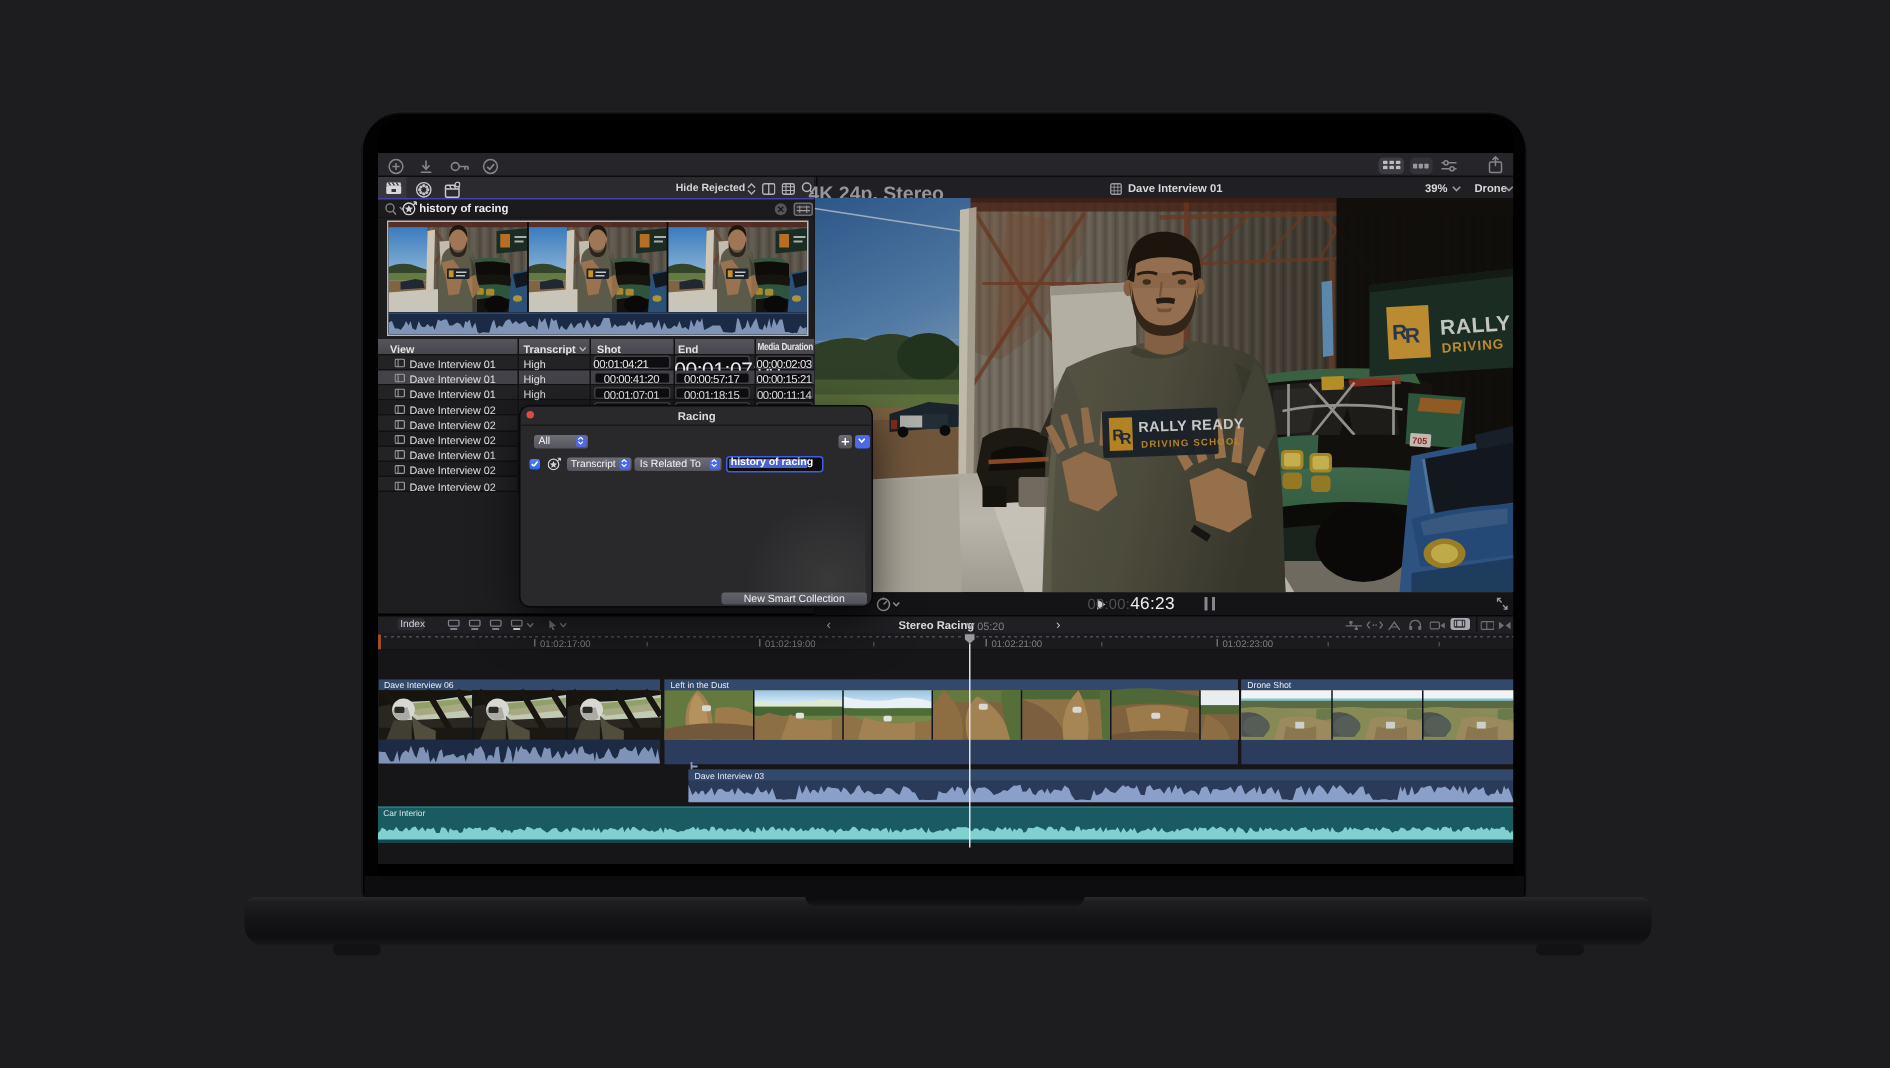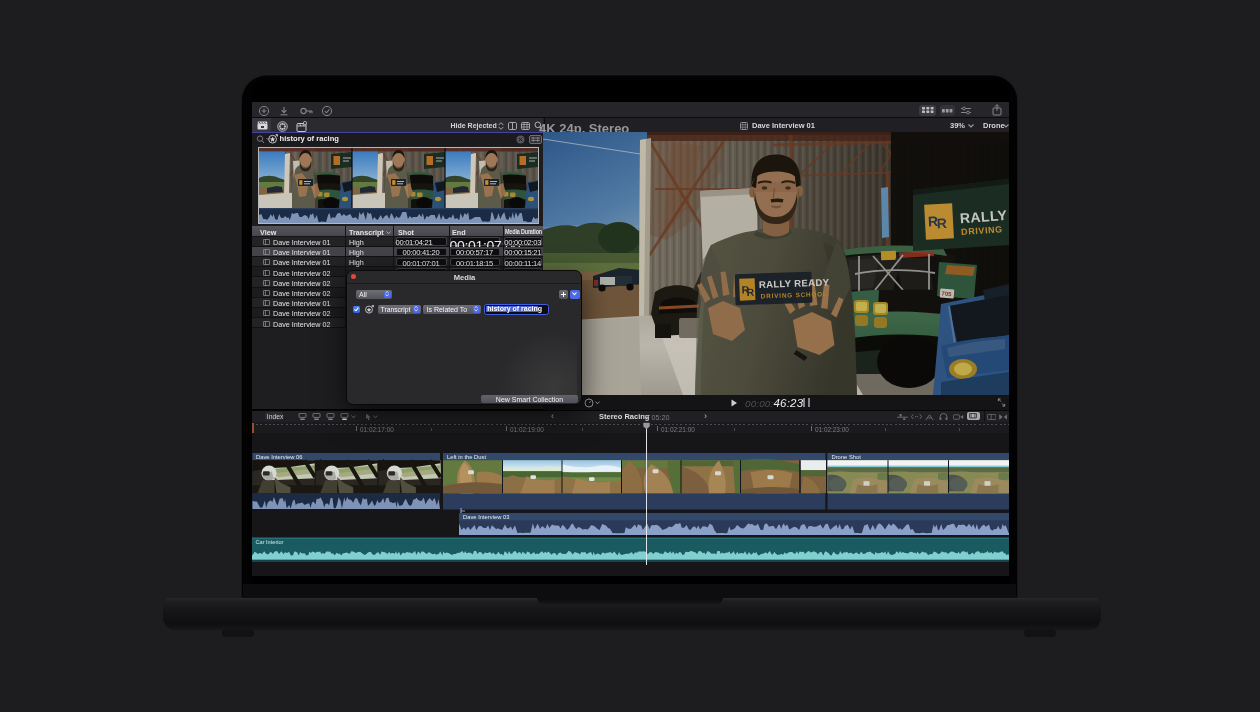--- a/index.html
+++ b/index.html
@@ -458,21 +458,21 @@
       </svg></div>
     <div class="a" style="left:291px;top:315px;width:466px;height:15px;background:#141417;"></div>
     <svg class="a" style="left:332px;top:317.5px;" width="16" height="10" viewBox="0 0 16 10" xmlns="http://www.w3.org/2000/svg">
       <circle cx="5" cy="5" r="4" fill="none" stroke="#9a9a9e" stroke-width="1"></circle>
       <path d="M5 5 7.2 2.8M5 0.4v1.2" stroke="#9a9a9e" stroke-width="0.9"></path>
       <path d="M11.5 3.6 13.5 5.8 15.5 3.6" fill="none" stroke="#9a9a9e" stroke-width="1"></path>
     </svg>
     <svg class="a" style="left:478.5px;top:318.5px;" width="6.5" height="8" viewBox="0 0 6.5 8" xmlns="http://www.w3.org/2000/svg">
       <path d="M0.5 0.5 6 4 0.5 7.5z" fill="#cfcfd2"></path>
     </svg>
-    <div class="tx" style="left:493px;top:317.2px;font-size:9.8px;color:#4f4f54;letter-spacing:0.2px;font-style:italic;">00:00:<span style="font-size:11.5px;color:#eeeef0;">46:23</span></div>
+    <div class="tx" style="left:473px;top:317.2px;font-size:9.8px;color:#4f4f54;letter-spacing:0.2px;">00:00:<span style="font-size:11.5px;color:#eeeef0;">46:23</span></div>
     <div class="a" style="left:551px;top:317.5px;width:2.4px;height:9px;background:#85858b;"></div>
     <div class="a" style="left:555.5px;top:317.5px;width:2.4px;height:9px;background:#85858b;"></div>
     <svg class="a" style="left:745px;top:317.5px;" width="9" height="9" viewBox="0 0 9 10" xmlns="http://www.w3.org/2000/svg">
       <path d="M1 3.5V1h2.5M8 6.5V9h-2.5M1 1l3 3M8 9 5 6" stroke="#9a9a9e" stroke-width="1" fill="none"></path>
     </svg>
     <div class="a" style="left:0;top:330px;width:757px;height:12px;background:#202024;border-top:1px solid #060607;box-sizing:border-box;"></div>
     <div class="a" style="left:12.5px;top:331.8px;width:18px;height:8.6px;background:#2c2c32;border-radius:2.5px;"></div>
     <div class="tx" style="left:14.8px;top:332.8px;font-size:6.8px;color:#d2d2d4;">Index</div>
     <svg class="a" style="left:46px;top:332.8px;" width="9" height="7.5" viewBox="0 0 9 7.5" xmlns="http://www.w3.org/2000/svg">
       <rect x="1" y="0.4" width="7" height="4" rx="0.7" fill="none" stroke="#82828a" stroke-width="0.85"></rect>
@@ -692,21 +692,21 @@
         <rect x="0" y="126.8" width="757" height="2.2" fill="#17454d"></rect>
       </svg></div>
     <div class="a" style="left:0;top:496px;width:757px;height:8px;background:#000;"></div>
     <svg class="a" style="left:389.5px;top:342.3px;" width="9" height="8" viewBox="0 0 9 8" xmlns="http://www.w3.org/2000/svg">
       <path d="M1 0.5h7v4L4.5 7.5 1 4.5z" fill="#9a9a9e" stroke="#26262a" stroke-width="0.7"></path>
     </svg>
     <div class="a" style="left:393.5px;top:349px;width:1px;height:136px;background:rgba(235,235,240,0.95);"></div>
     <div class="a" id="fdialog" style="left:93.5px;top:189.5px;width:236px;height:135px;background:#29292c;border-radius:7px;box-shadow:0 10px 30px rgba(0,0,0,.65);border:1px solid #09090a;box-sizing:border-box;">
       <div class="a" style="left:150px;top:60px;width:80px;height:70px;background:radial-gradient(ellipse at 70% 80%, rgba(150,142,128,0.16), transparent 70%);"></div>
       <div class="a" style="left:4.5px;top:3.8px;width:5.2px;height:5.2px;background:#e04a3e;border-radius:50%;"></div>
-      <div class="tx" style="left:0;top:2.8px;width:236px;text-align:center;font-size:7.6px;font-weight:bold;color:#dadadc;">Media</div>
+      <div class="tx" style="left:0;top:2.8px;width:236px;text-align:center;font-size:7.6px;font-weight:bold;color:#dadadc;">Racing</div>
       <div class="a" style="left:0;top:12px;width:234px;border-top:1px solid #1a1a1c;"></div>
       <div class="a" style="left:9px;top:19px;width:36px;height:9px;background:linear-gradient(#6e6e76,#54545c);border-radius:2px;">
         <div class="tx" style="left:3.5px;top:1px;font-size:7px;color:#f4f4f6;">All</div>
         <div class="a" style="right:1px;top:1px;width:7px;height:7px;background:#4c69ea;border-radius:1.5px;">
           <svg class="a" style="left:1.4px;top:0.8px;" width="4.2" height="5.4" viewBox="0 0 4.2 5.4" xmlns="http://www.w3.org/2000/svg">
             <path d="M0.5 2 2.1 0.5 3.7 2M0.5 3.4 2.1 4.9 3.7 3.4" fill="none" stroke="#fff" stroke-width="0.8"></path>
           </svg>
         </div>
       </div>
       <div class="a" style="left:212px;top:19px;width:9.5px;height:9px;background:linear-gradient(#6e6e76,#54545c);border-radius:2px;">

